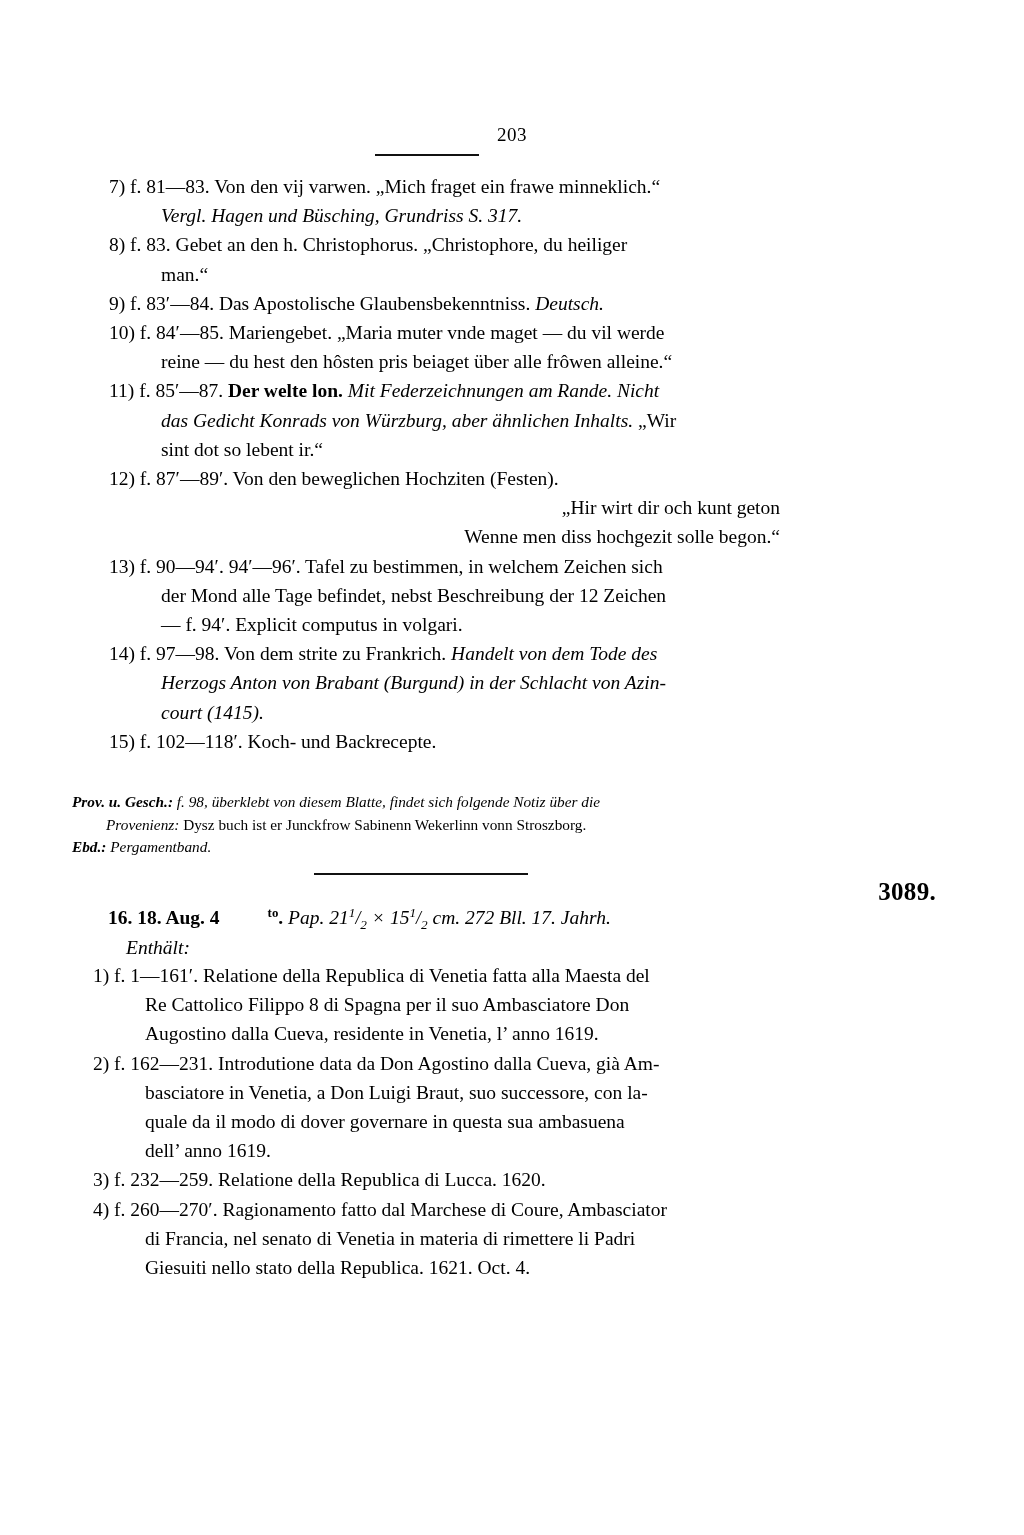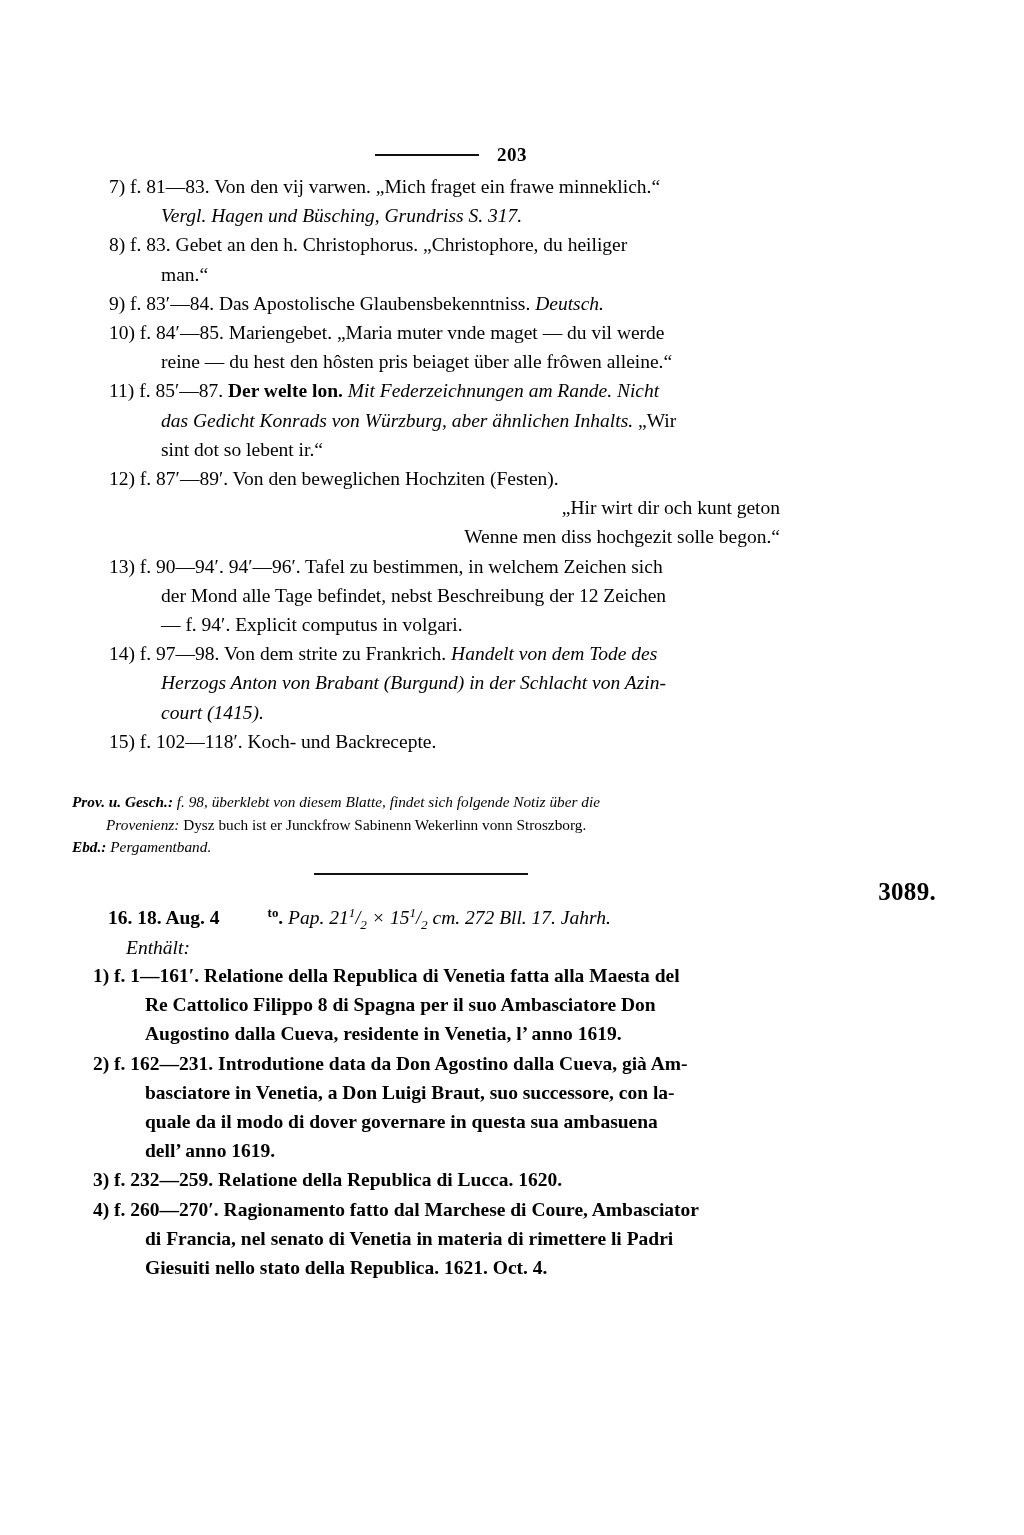--- a/index.html
+++ b/index.html
@@ -26,25 +26,24 @@
   
   .pagenum-wrap {
     position: absolute;
     left: 0;
     top: 124px;
     width: 1024px;
     text-align: center;
   }
   .pagenum {
     font-size: 19px;
-    font-weight: bold;
+    font-weight: normal;
     letter-spacing: 0.5px;
     line-height: 21px;
     display: inline-block;
-    margin-top: 20px;
   }
   .pagenum-rule {
     position: absolute;
     left: 375px;
     top: 154px;
     width: 104px;
     height: 2px;
     background: #111;
   }
 
@@ -148,21 +147,21 @@
   }
 
   
   .entries-lower {
     position: absolute;
     left: 0;
     top: 961px;
     width: 1024px;
   }
   .entries-lower .entry {
-    font-weight: bold;
+    font-weight: normal;
     padding-right: 92px;
   }
 </style>
 </head>
 <body>
 
 <div class="page">
 
   <div class="pagenum-wrap">
     <span class="pagenum">203</span>

